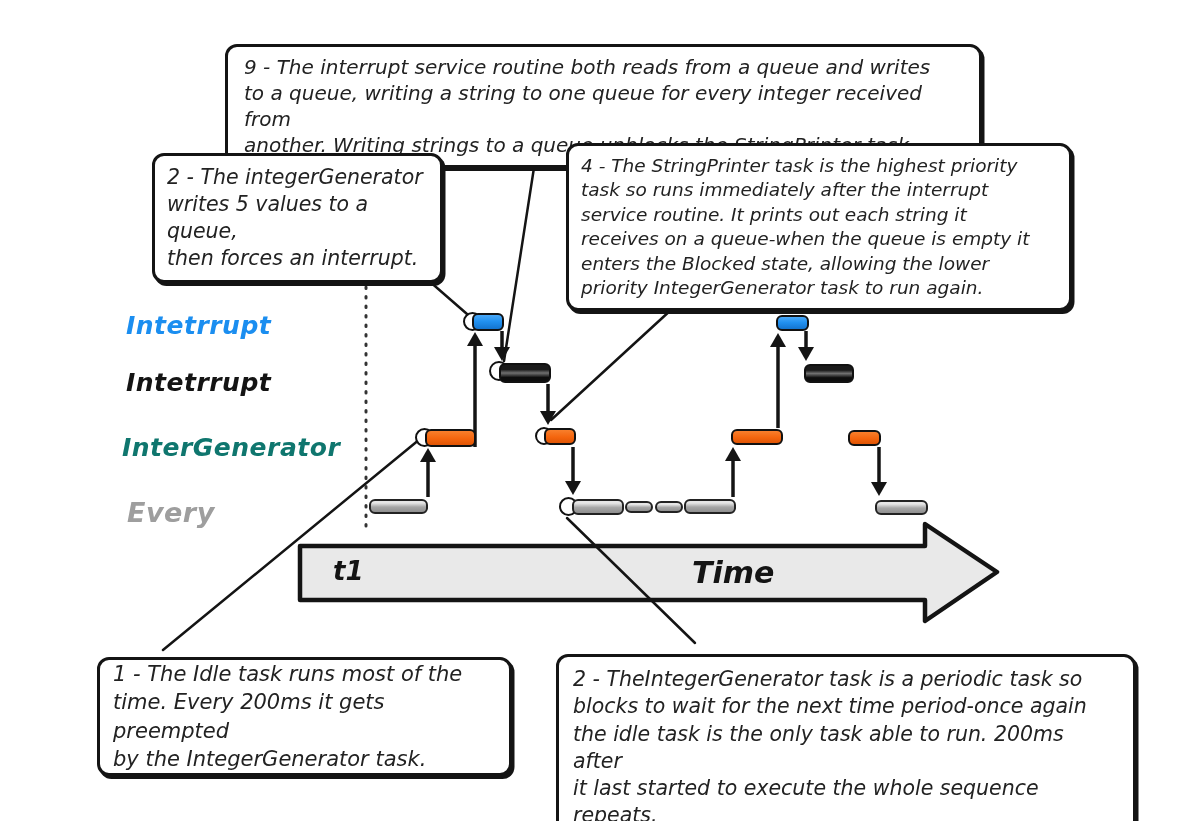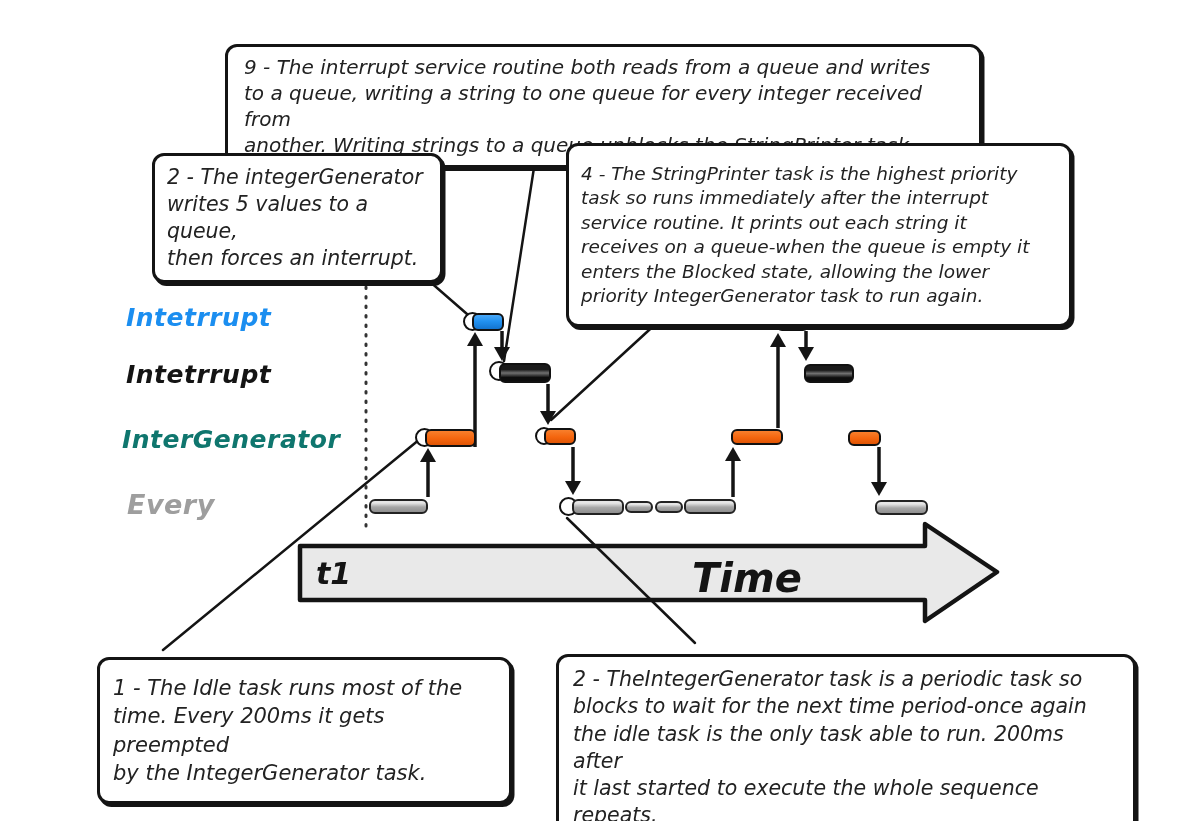--- a/index.html
+++ b/index.html
@@ -10,40 +10,40 @@
   svg#lines-layer{position:absolute;left:0;top:0;z-index:2;}
   
   .note{
     position:absolute;box-sizing:border-box;background:#ffffff;
     border:3px solid #141414;border-radius:12px;
     box-shadow:2.5px 3px 0 #141414;
     color:#222;font-style:italic;white-space:pre-line;z-index:5;
   }
   #note3-box{left:225px;top:44px;width:757px;padding:7px 16px;font-size:20px;line-height:1.3;}
   #note2-box{left:152px;top:153px;width:291px;padding:8px 12px;font-size:20.5px;line-height:1.32;}
-  #note4-box{left:566px;top:143px;width:506px;padding:16px 12px;font-size:18.5px;line-height:1.32;}
-  #note1-box{left:97px;top:657px;width:415px;padding:14px 13px;font-size:21px;line-height:1.35;}
+  #note4-box{left:566px;top:143px;width:506px;padding:8px 12px;font-size:18.5px;line-height:1.32;}
+  #note1-box{left:97px;top:657px;width:415px;padding:0 13px;font-size:21px;line-height:1.35;}
   #note5-box{left:556px;top:654px;width:580px;padding:9px 14px;font-size:20.5px;line-height:1.33;}
   
-  .task-label{position:absolute;font-weight:bold;font-style:italic;font-size:25px;z-index:4;letter-spacing:0.5px;}
+  .task-label{position:absolute;font-weight:bold;font-style:italic;font-size:25px;z-index:4;letter-spacing:0.5px;margin-top:8px;}
   #label-interrupt-blue{left:126px;top:303px;color:#1b8ef0;}
   #label-interrupt-black{left:126px;top:360px;color:#141414;}
   #label-generator{left:122px;top:425px;color:#0f766e;}
   #label-idle{left:127px;top:489px;color:#9e9e9e;font-size:27px;}
   
   .bar{position:absolute;box-sizing:border-box;border:2.5px solid #111;border-radius:6px;z-index:4;}
   .bar.blue{background:linear-gradient(180deg,#4aa8f7 0%,#2191f0 45%,#1374cf 100%);}
   .bar.orange{background:linear-gradient(180deg,#f87f2c 0%,#f4650e 55%,#e05505 100%);}
   .bar.black{background:linear-gradient(180deg,#1a1a1a 28%,#707070 50%,#0d0d0d 78%);}
   .bar.gray{background:linear-gradient(180deg,#e6e6e6 18%,#a6a6a6 55%,#8f8f8f 100%);border-color:#222;}
   .marker{position:absolute;box-sizing:border-box;background:#fff;border:2.5px solid #111;border-radius:50%;z-index:3;}
   
   .axis-text{position:absolute;font-style:italic;font-weight:bold;color:#141414;z-index:3;}
-  #t1-label{left:316px;top:556px;font-size:30px;}
-  #time-label{left:692px;top:555px;font-size:40px;}
+  #t1-label{left:333px;top:556px;font-size:26px;}
+  #time-label{left:692px;top:555px;font-size:30px;}
 </style>
 </head>
 <body>
 
 <div id="canvas">
 
   <svg id="lines-layer" width="1201" height="821" viewBox="0 0 1201 821">
     <polygon points="300,546 925,546 925,524 997,572 925,621 925,600 300,600" fill="#e9e9e9" stroke="#141414" stroke-width="4.5" stroke-linejoin="round"></polygon>
     <line x1="366" y1="268" x2="366" y2="531" stroke="#333" stroke-width="3" stroke-dasharray="1.5 8" stroke-linecap="round"></line>
     <g id="gen-lines">

